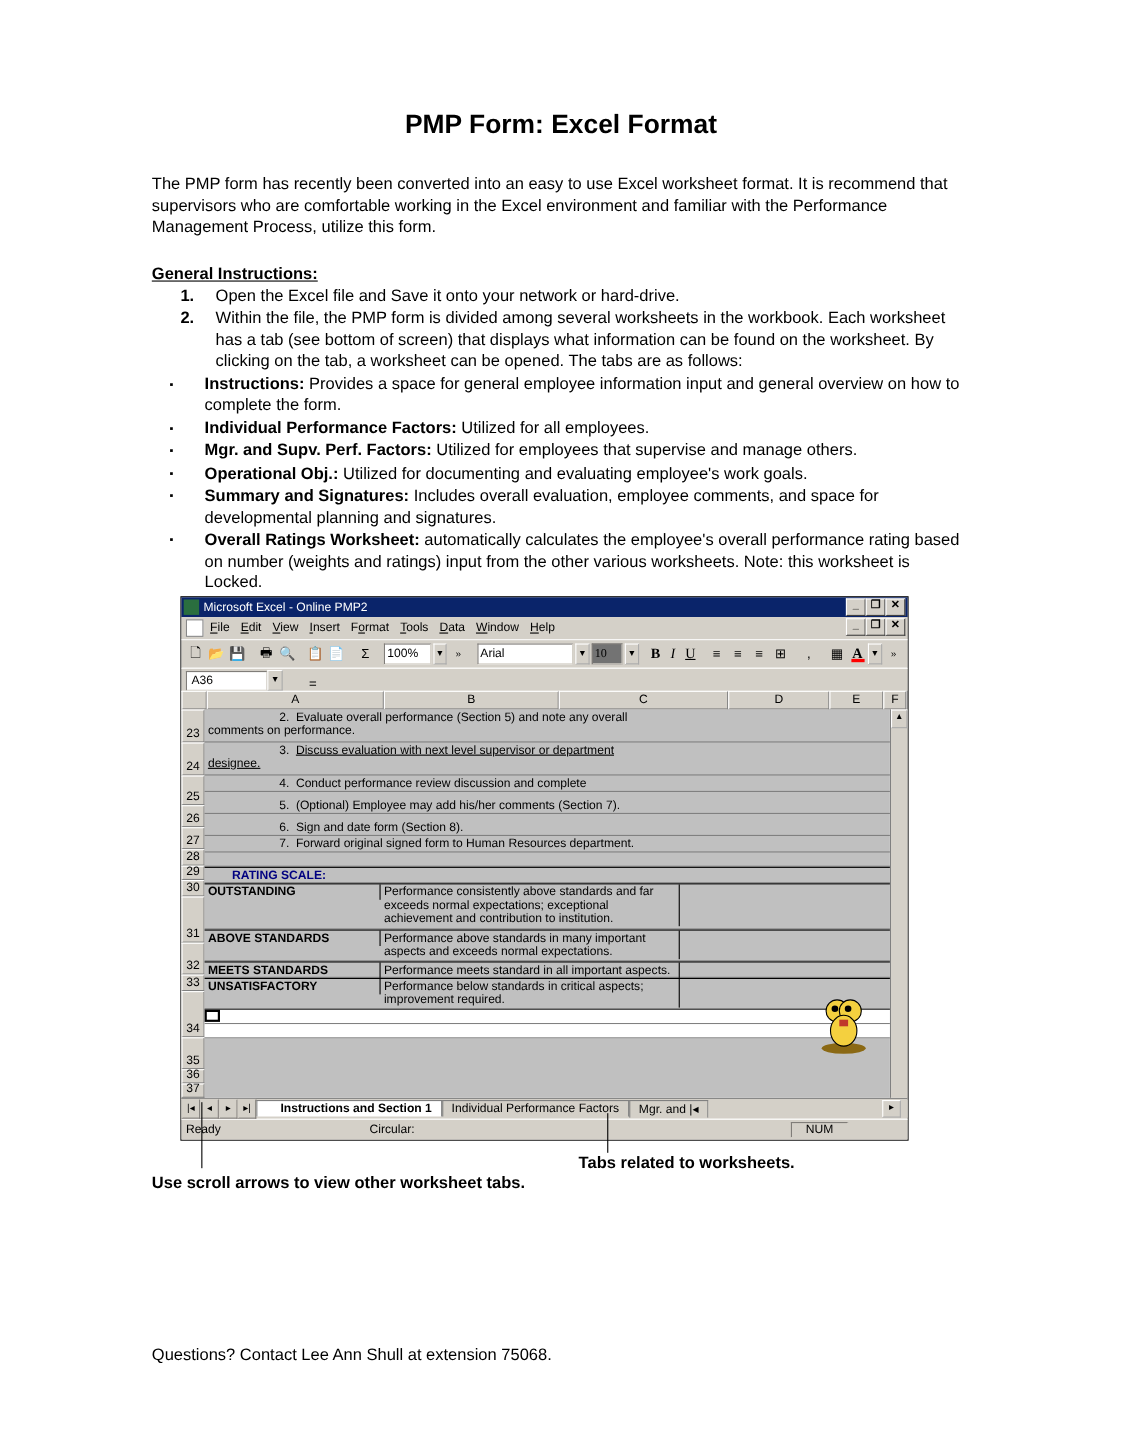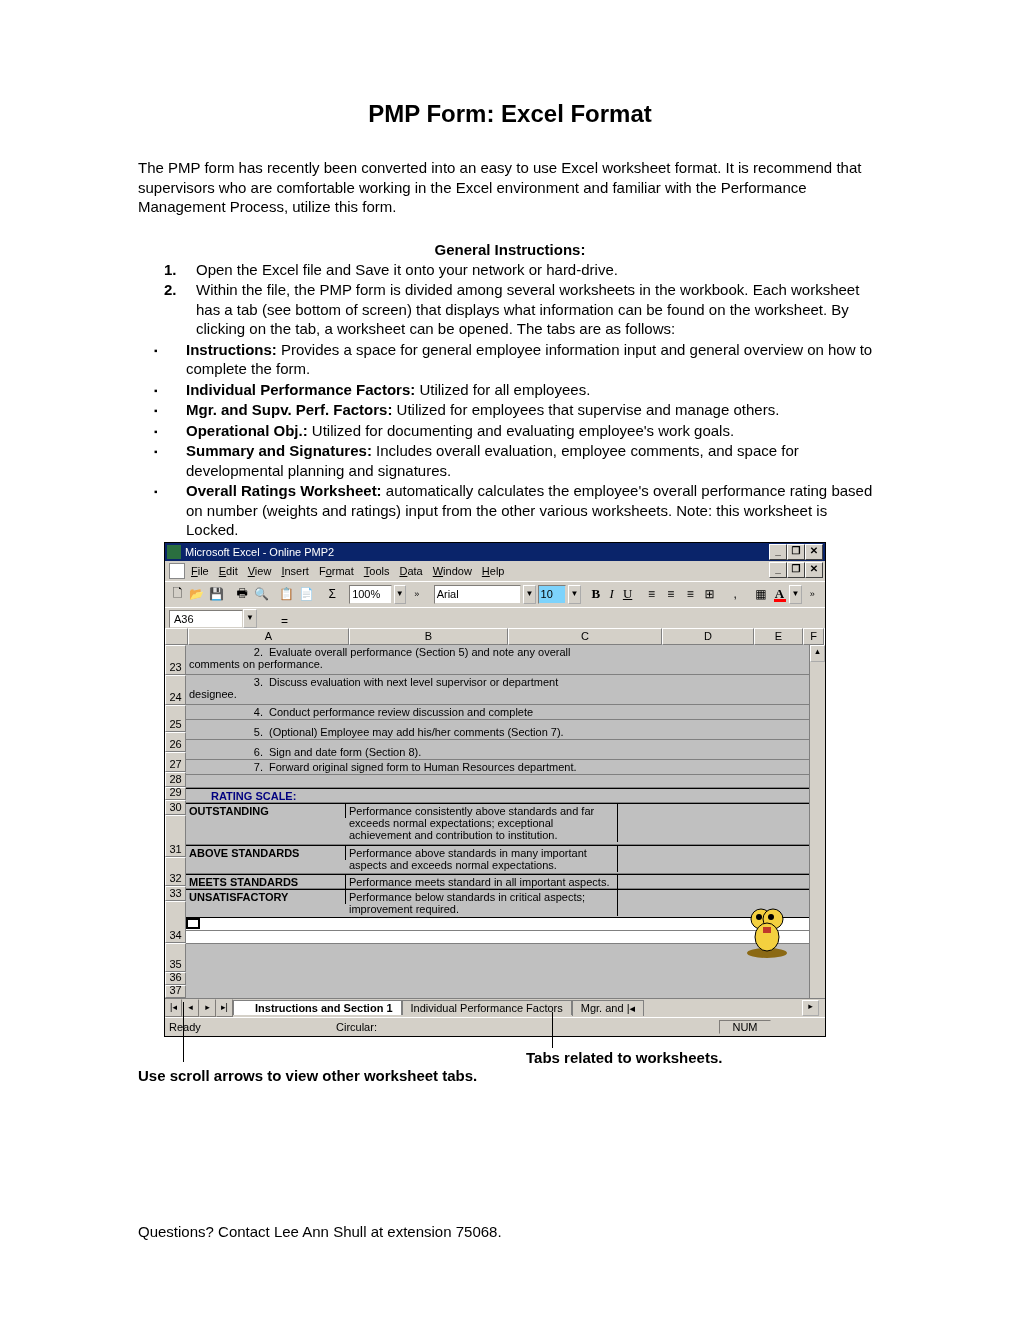--- a/index.html
+++ b/index.html
@@ -1,19 +1,19 @@
 <!DOCTYPE html>
 <html><head>
 <meta charset="utf-8">
 <style>
 body { margin:0; padding:0; font-family:Arial,sans-serif; background:#fff; color:#000; }
 .page { width:1020px; min-height:1320px; padding:100px 138px 40px; box-sizing:border-box; position:relative; }
 h1 { font-size:24px; font-weight:bold; text-align:center; margin:0 0 30px; }
 .intro { font-size:15px; line-height:1.3; margin-bottom:24px; }
-.gih { font-size:15px; font-weight:bold; margin-bottom:2px;text-align:center; }
+.gih { font-size:15px; font-weight:bold; text-decoration:underline; margin-bottom:2px; }
 .num-item { display:flex; font-size:15px; line-height:1.3; margin-bottom:1px; }
 .num-item .num { font-weight:bold; width:58px; flex-shrink:0; padding-left:26px; box-sizing:border-box; }
 .num-item .txt { flex:1; }
 .bul-item { display:flex; font-size:15px; line-height:1.3; margin-bottom:1px; }
 .bul-item .bul { width:48px; flex-shrink:0; padding-left:16px; box-sizing:border-box; font-size:10px; padding-top:4px; }
 .bul-item .txt { flex:1; }
 .screenshot { border:1px solid #000; margin-top:2px; width:660px; font-family:Tahoma,Arial,sans-serif; font-size:11px; color:#000; }
 .titlebar { background:#0a246a; color:#fff; height:18px; display:flex; align-items:center; padding:0 2px; position:relative; }
 .titlebar .xicon { width:14px; height:14px; background:#2a6e3f; margin-right:4px; display:inline-block; position:relative; }
 .titlebar .ttl { font-size:11px; }
@@ -21,21 +21,21 @@
 .winbtn { width:16px; height:14px; background:#d4d0c8; border:1px solid #fff; border-right-color:#404040; border-bottom-color:#404040; font-size:10px; line-height:12px; text-align:center; color:#000; font-weight:bold; }
 .menubar { background:#d4d0c8; height:20px; display:flex; align-items:center; padding:0 4px; position:relative; }
 .menubar .mxicon { width:14px; height:14px; background:#fff; border:1px solid #888; margin-right:6px; }
 .menubar span.mi { margin-right:10px; font-size:11px; }
 .menubar span.mi u { text-decoration:underline; }
 .toolbar { background:#d4d0c8; height:25px; display:flex; align-items:center; padding:0 4px; border-top:1px solid #fff; gap:2px; }
 .tbtn { width:20px; height:20px; display:flex; align-items:center; justify-content:center; font-size:12px; }
 .tsep { width:5px; }
 .zoom { border:1px inset #d4d0c8; background:#fff; width:42px; height:17px; font-size:11px; padding:0 2px; display:flex; align-items:center; }
 .fontname { border:1px inset #d4d0c8; background:#fff; width:94px; height:17px; font-size:11px; padding:0 2px; display:flex; align-items:center; }
-.fontsize { border:1px inset #d4d0c8; background:#7dd3fc; width:26px; height:17px; font-size:11px; padding:0 2px; display:flex; align-items:center; }
+.fontsize { border:1px inset #d4d0c8; background:#737373; width:26px; height:17px; font-size:11px; padding:0 2px; display:flex; align-items:center;font-family:Liberation Serif, serif; }
 .dd { width:12px; height:17px; background:#d4d0c8; border:1px outset #fff; font-size:8px; text-align:center; line-height:15px; }
 .fmt { font-family:'Times New Roman',serif; font-size:13px; width:16px; text-align:center; }
 .bold { font-weight:bold; } .ital { font-style:italic; } .uline { text-decoration:underline; }
 .fontcolor { width:18px; height:16px; position:relative; }
 .fontcolor .A { font-family:'Times New Roman',serif; font-weight:bold; font-size:13px; text-align:center; }
 .fontcolor .bar { position:absolute; bottom:0; left:2px; width:12px; height:3px; background:#f00; }
 .namebox-row { background:#d4d0c8; height:20px; display:flex; align-items:flex-end; padding:0 4px; border-top:1px solid #fff; }
 .namebox { background:#fff; border:1px inset #d4d0c8; width:64px; height:16px; font-size:11px; padding:0 4px; display:flex; align-items:center; }
 .eq { margin:0 18px 0 24px; font-size:12px; }
 .colheads { display:flex; height:17px; }
@@ -217,21 +217,21 @@
         <div class="rn" style="height:13px">37</div>
       </div>
       <div class="cells" style="position:relative;">
 
         <div class="row" style="height:30px;">
             <div style="width:80px;text-align:right;">2.</div>
             <div style="flex:1;"><span>Evaluate overall performance (Section 5) and note any overall</span><br><span style="margin-left:-80px;">comments on performance.</span></div>
           </div>
         <div class="row" style="height:30px;">
             <div style="width:80px;text-align:right;">3.</div>
-            <div style="flex:1;"><span>Discuss evaluation with next level supervisor or department</span><br><span style="margin-left:-80px;">designee.</span></div>
+            <div style="flex:1;text-decoration:underline;"><span>Discuss evaluation with next level supervisor or department</span><br><span style="margin-left:-80px;">designee.</span></div>
           </div>
         <div class="row" style="height:15px;">
             <div style="width:80px;text-align:right;">4.</div>
             <div style="flex:1;">Conduct performance review discussion and complete</div>
           </div>
         <div class="row" style="height:20px;align-items:flex-end;">
             <div style="width:80px;text-align:right;">5.</div>
             <div style="flex:1;">(Optional) Employee may add his/her comments (Section 7).</div>
           </div>
         <div class="row" style="height:20px;align-items:flex-end;">

